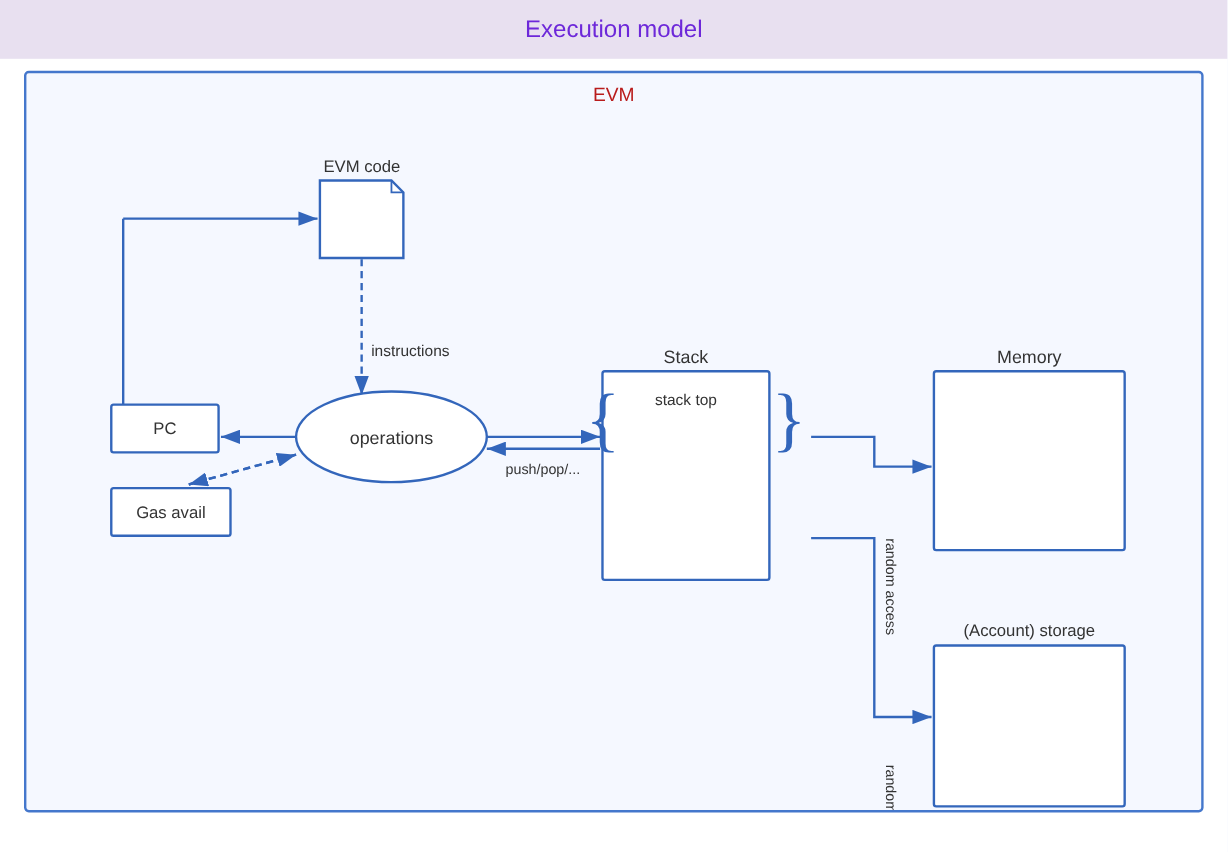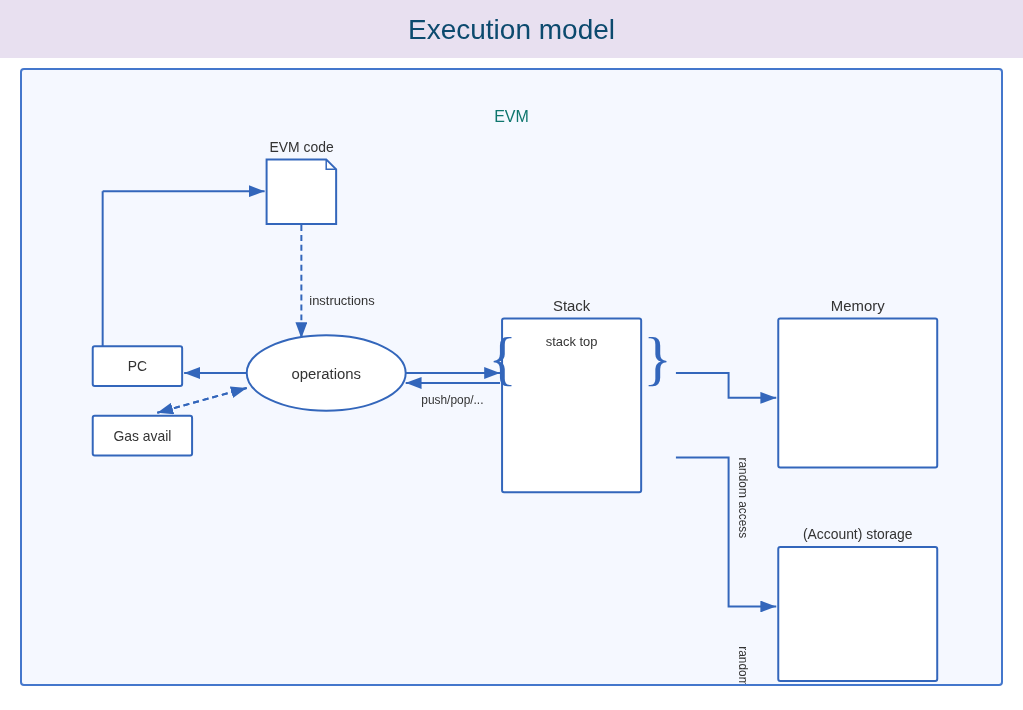--- a/index.html
+++ b/index.html
@@ -9,22 +9,22 @@
       background: #fff;
       font-family: Arial, sans-serif;
       overflow: hidden;
     }
     .header {
       background: #e8e0f0;
       text-align: center;
       padding: 14px 0 12px;
     }
     .header h1 {
-      color: #0c4a6e;
-      font-size: 28px;
+      color: #6d28d9;
+      font-size: 20px;
       font-weight: normal;
     }
     .diagram-container {
       position: relative;
       margin: 10px 20px;
       border: 2px solid #4477cc;
       border-radius: 4px;
       background: #f5f8ff;
       height: 618px;
     }
@@ -33,23 +33,22 @@
     .diagram-svg {
       position: absolute;
       top: 0; left: 0;
       width: 100%;
       height: 100%;
     }
 
     
     .label {
       position: absolute;
-      color: #0f766e;
+      color: #b91c1c;
       font-size: 14px;
-      margin-top: 28px;
     }
   </style>
 </head>
 <body>
 
 <div class="header">
   <h1>Execution model</h1>
 </div>
 
 <div class="diagram-container">

